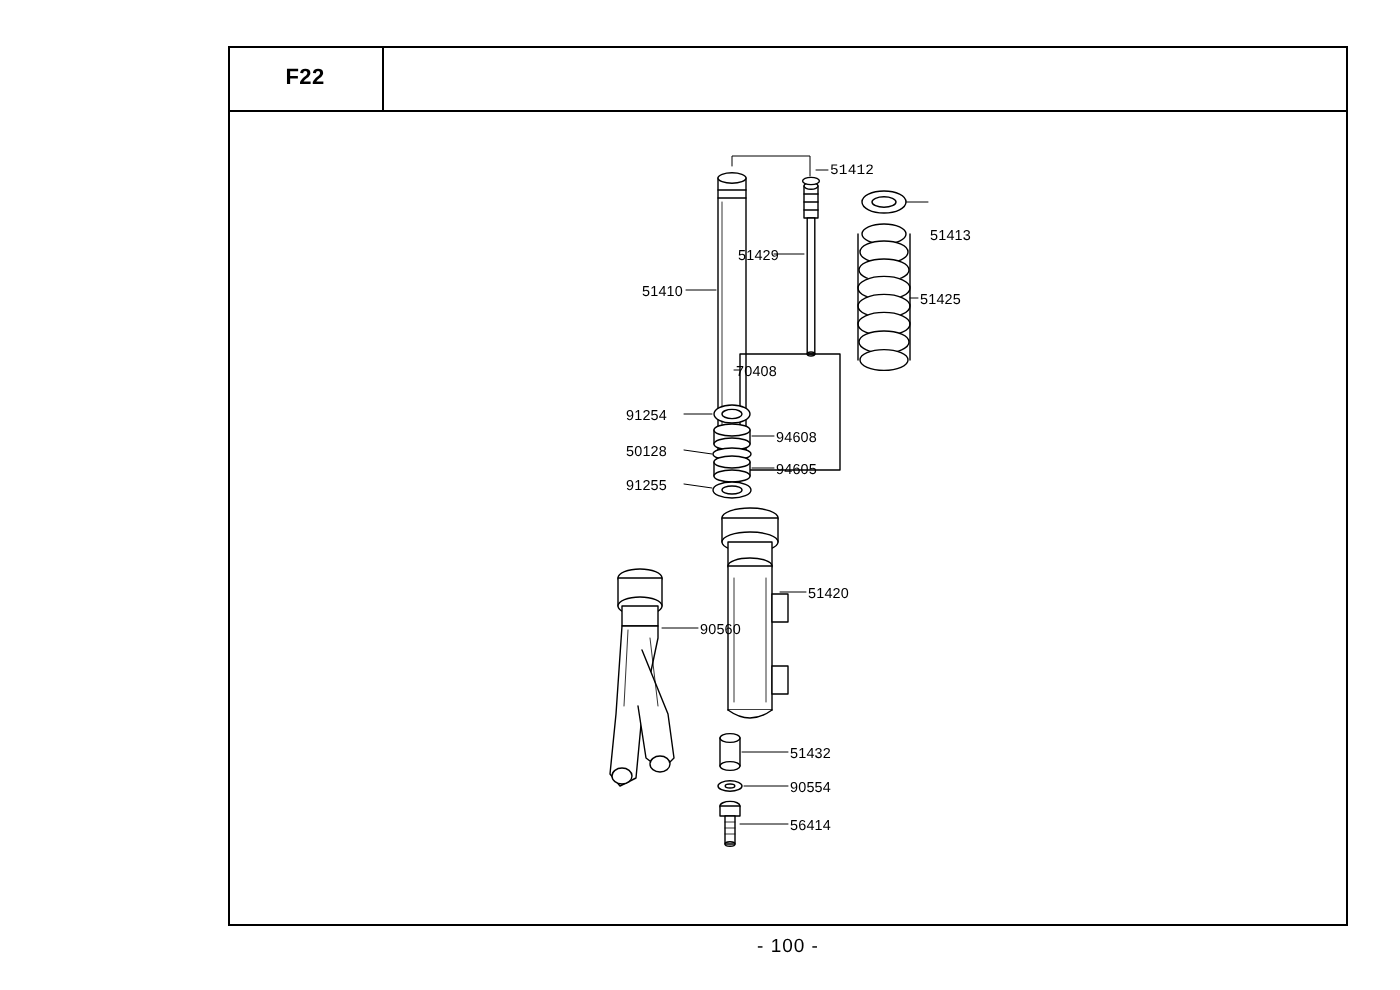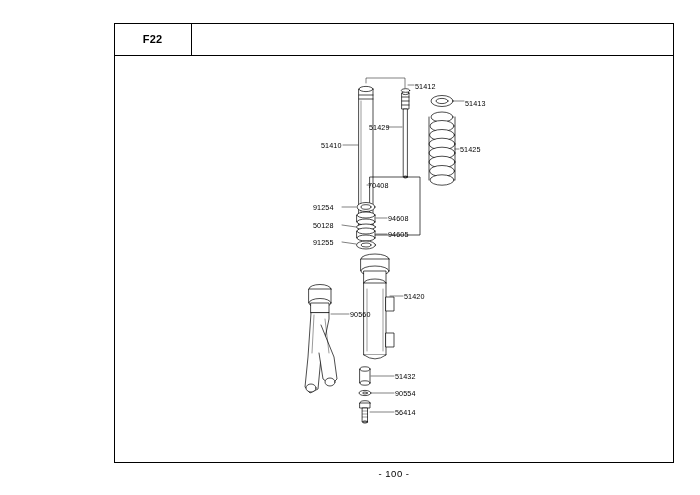--- a/index.html
+++ b/index.html
@@ -271,22 +271,22 @@
           <line x1="256" y1="319" x2="279" y2="319"></line>
 
           <line x1="257" y1="336" x2="279" y2="336"></line>
 
           <line x1="255" y1="355" x2="279" y2="355"></line>
         </g>
       </g>
     </svg>
 
 
-    <div class="lbl" style="left:300px; top:25px;">51412</div>
-    <div class="lbl" style="left:350px; top:42px;">51413</div>
+    <div class="lbl" style="left:300px; top:25px;font-family:Liberation Mono, monospace;">51412</div>
+    <div class="lbl" style="left:350px; top:56px;">51413</div>
     <div class="lbl" style="left:254px; top:66px;">51429</div>
     <div class="lbl" style="left:345px; top:88px;">51425</div>
     <div class="lbl" style="left:206px; top:84px;">51410</div>
     <div class="lbl" style="left:253px; top:124px;">70408</div>
     <div class="lbl" style="left:198px; top:146px;">91254</div>
     <div class="lbl" style="left:273px; top:157px;">94608</div>
     <div class="lbl" style="left:198px; top:164px;">50128</div>
     <div class="lbl" style="left:273px; top:173px;">94605</div>
     <div class="lbl" style="left:198px; top:181px;text-align:right;">91255</div>
     <div class="lbl" style="left:289px; top:235px;">51420</div>

